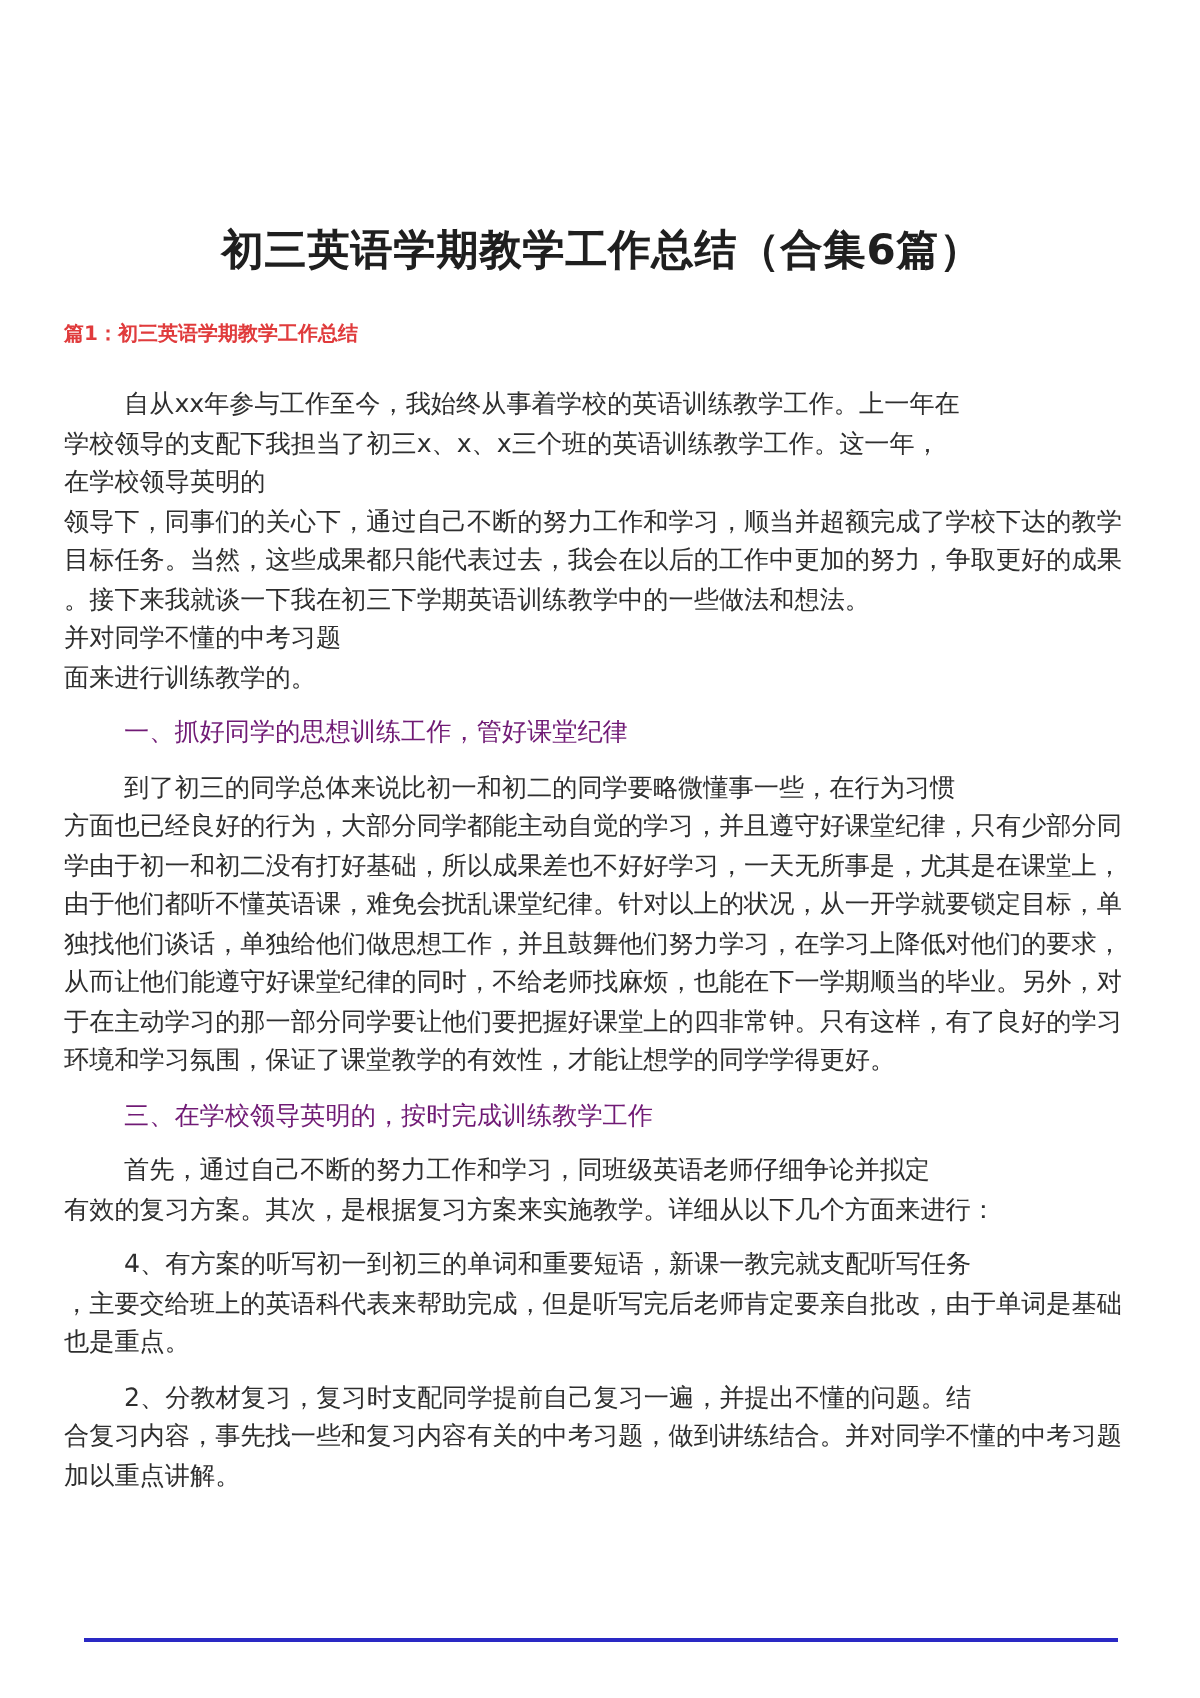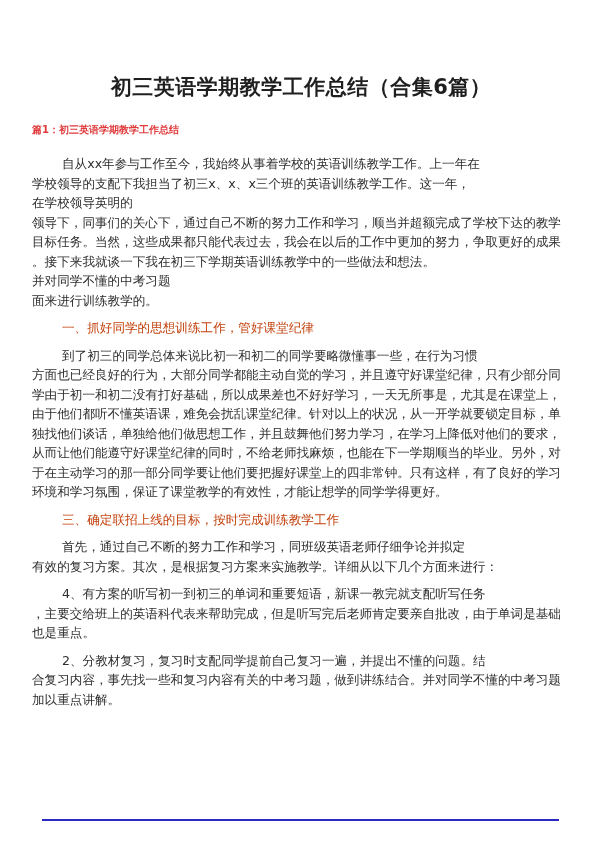--- a/index.html
+++ b/index.html
@@ -5,21 +5,21 @@
   html, body { margin: 0; padding: 0; }
   body {
     width: 600px;
     height: 849px;
     background: #ffffff;
     position: relative;
     overflow: hidden;
     font-family: "DejaVu Sans", "Liberation Sans", sans-serif;
   }
   .doc {
-    padding: 72px 30px 0 32px;
+    padding: 110px 30px 0 32px;
     width: 538px;
   }
   .title {
     margin: 0;
     font-size: 21px;
     line-height: 30px;
     font-weight: 700;
     text-align: center;
     color: #1f1f1f;
     letter-spacing: 0.5px;
@@ -39,21 +39,21 @@
     white-space: pre-line;      
     word-break: keep-all;       
     overflow-wrap: normal;
     text-indent: 30px;          
   }
   .para.first { margin-top: 14px; }
   .sec-heading {
     margin: 8px 0 0 0;
     font-size: 12.6px;
     line-height: 19.5px;
-    color: #c2410c;
+    color: #701a75;
     text-indent: 30px;
   }
   .divider {
     position: absolute;
     left: 42px;
     top: 819px;
     width: 517px;
     height: 2px;
     background: #2a29c4;
   }
@@ -80,21 +80,21 @@
 方面也已经良好的行为，大部分同学都能主动自觉的学习，并且遵守好课堂纪律，只有少部分同
 学由于初一和初二没有打好基础，所以成果差也不好好学习，一天无所事是，尤其是在课堂上，
 由于他们都听不懂英语课，难免会扰乱课堂纪律。针对以上的状况，从一开学就要锁定目标，单
 独找他们谈话，单独给他们做思想工作，并且鼓舞他们努力学习，在学习上降低对他们的要求，
 从而让他们能遵守好课堂纪律的同时，不给老师找麻烦，也能在下一学期顺当的毕业。另外，对
 于在主动学习的那一部分同学要让他们要把握好课堂上的四非常钟。只有这样，有了良好的学习
 环境和学习氛围，保证了课堂教学的有效性，才能让想学的同学学得更好。</p>
 
 
 
-  <p class="sec-heading">三、确定联招上线的目标，按时完成训练教学工作</p>
+  <p class="sec-heading">三、在学校领导英明的，按时完成训练教学工作</p>
 
   <p class="para">首先，通过自己不断的努力工作和学习，同班级英语老师仔细争论并拟定
 有效的复习方案。其次，是根据复习方案来实施教学。详细从以下几个方面来进行：</p>
 
   <p class="para">4、有方案的听写初一到初三的单词和重要短语，新课一教完就支配听写任务
 ，主要交给班上的英语科代表来帮助完成，但是听写完后老师肯定要亲自批改，由于单词是基础
 也是重点。</p>
 
   <p class="para">2、分教材复习，复习时支配同学提前自己复习一遍，并提出不懂的问题。结
 合复习内容，事先找一些和复习内容有关的中考习题，做到讲练结合。并对同学不懂的中考习题

